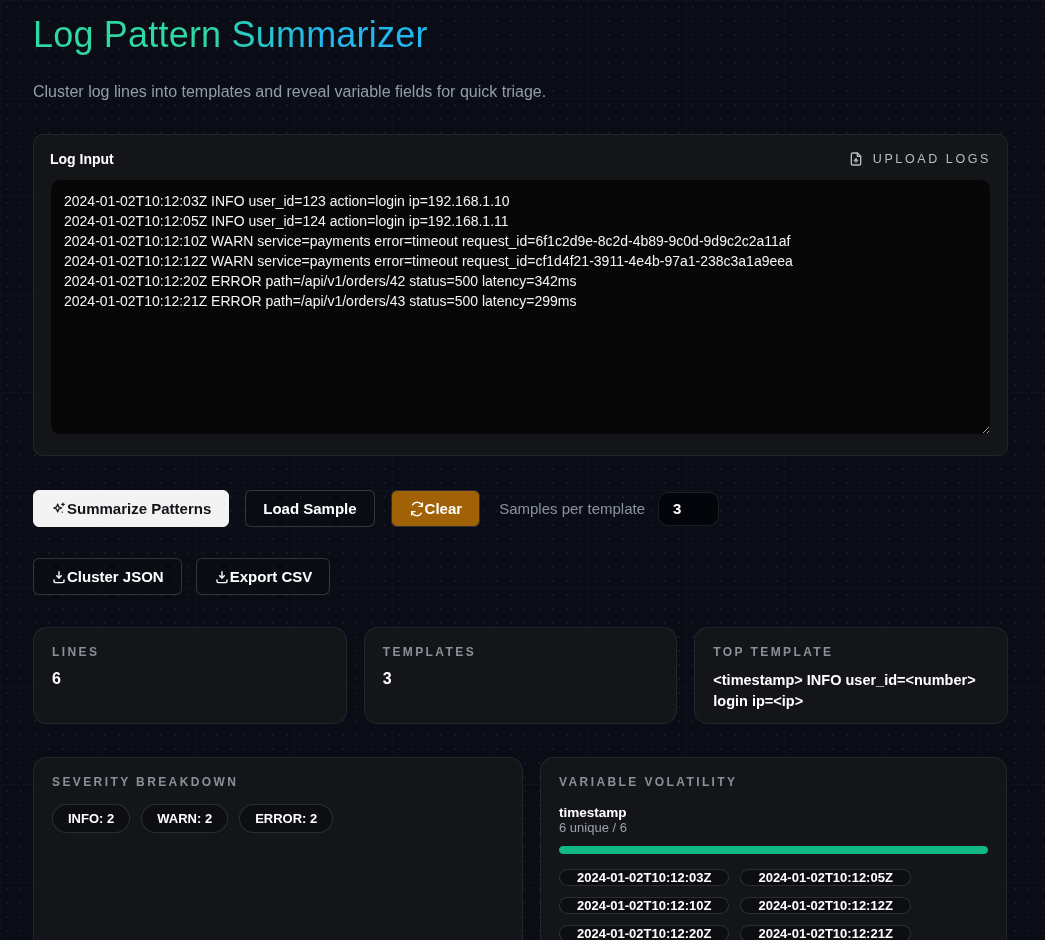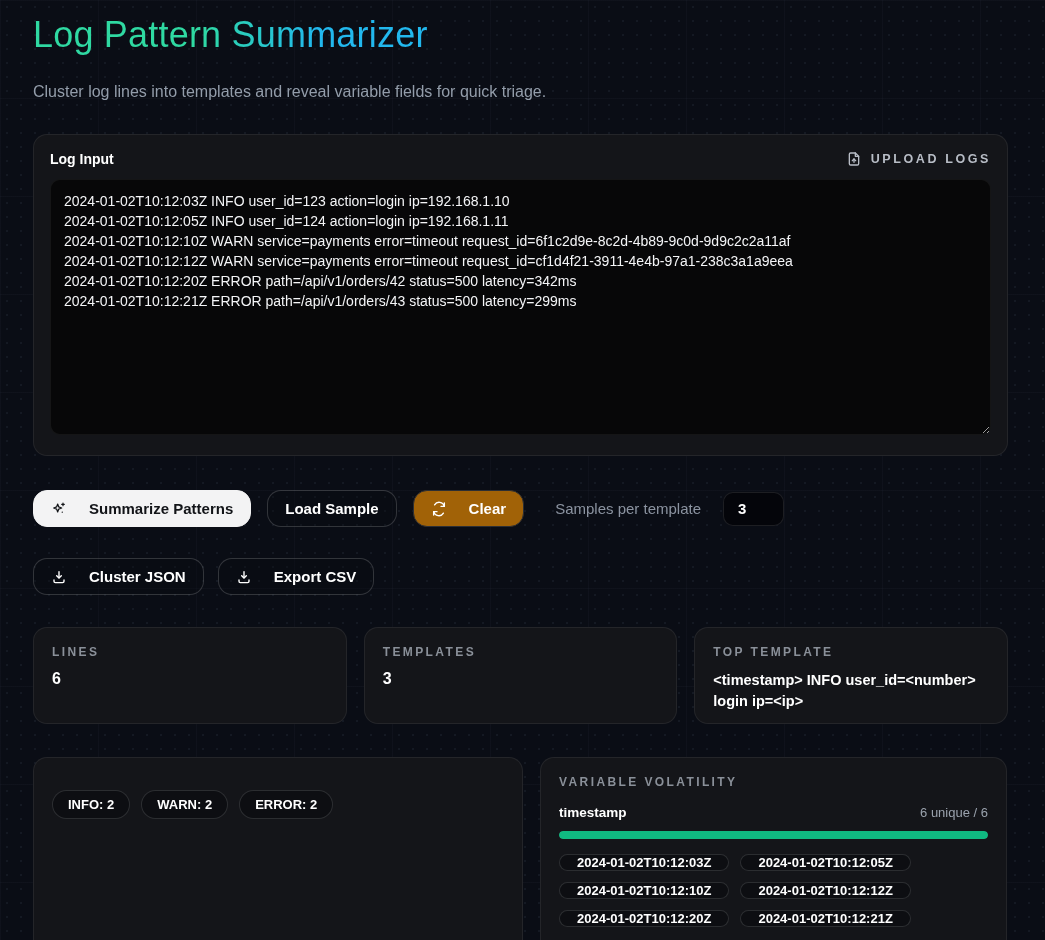--- a/index.html
+++ b/index.html
@@ -26,60 +26,60 @@
     color: transparent;
     display: inline-block;
   }
   .subtitle { margin-top: 27px; font-size: 16px; color: #939daa; }
 
   .panel {
     background: #141519;
     border: 1px solid rgba(255,255,255,0.07);
     border-radius: 14px;
   }
-  .log-panel { margin-top: 33px; padding: 16px; }
+  .log-panel { margin-top: 33px; padding: 16px; border-radius: 10px; }
   .log-panel-header { display: flex; align-items: center; justify-content: space-between; margin-bottom: 12px; }
   .log-panel-title { font-size: 14px; font-weight: 700; color: #ffffff; }
   .upload-btn {
     display: flex; align-items: center; gap: 9px;
     background: none; border: none; cursor: pointer;
     color: #b8bdc6; font-family: inherit;
-    font-size: 12.5px; font-weight: 700; letter-spacing: 2.6px;
+    font-size: 12.5px; font-weight: 400; letter-spacing: 2.6px;
   }
   .upload-btn svg { width: 16px; height: 16px; stroke: #b8bdc6; }
 
   textarea.log-input {
     width: 100%; height: 256px;
     background: #070708;
     border: 1px solid rgba(255,255,255,0.06);
     border-radius: 10px;
     color: #f4f5f7;
     font-family: "Liberation Sans", "DejaVu Sans", sans-serif;
     font-size: 14px; line-height: 20px;
     padding: 11px 13px;
     resize: vertical;
     outline: none;
   }
 
   .controls-row { margin-top: 34px; display: flex; align-items: center; gap: 16px; }
   .btn {
-    display: inline-flex; align-items: center; gap: 22px;
+    display: inline-flex; align-items: center; gap: 0;
     font-family: inherit; font-size: 15px; font-weight: 700;
-    border-radius: 14px; padding: 8px 17px; height: 37px;
+    border-radius: 6px; padding: 8px 17px; height: 37px;
     cursor: pointer; white-space: nowrap;
   }
   .btn svg { width: 16px; height: 16px; }
   .btn-primary { background: #f3f3f4; color: #121418; border: 1px solid #f3f3f4; }
   .btn-primary svg { stroke: #121418; }
   .btn-outline { background: rgba(10,12,18,0.35); color: #ffffff; border: 1px solid rgba(255,255,255,0.17); }
   .btn-outline svg { stroke: #ffffff; }
   .btn-soft { background: #a16207; color: #ffffff; border: 1px solid #2c2e33; }
   .btn-soft svg { stroke: #ffffff; }
 
-  .samples-group { display: flex; align-items: center; gap: 22px; margin-left: 15px; }
+  .samples-group { display: flex; align-items: center; gap: 13px; margin-left: 3px; }
   .samples-label { font-size: 15px; color: #8b93a0; }
   .samples-input {
     width: 61px; height: 34px;
     background: #04050a;
     border: 1px solid rgba(255,255,255,0.10);
     border-radius: 10px;
     color: #ffffff; font-family: inherit; font-size: 15px; font-weight: 600;
     padding-left: 14px; outline: none;
   }
 
@@ -99,21 +99,21 @@
     display: inline-flex; align-items: center;
     background: rgba(8,9,12,0.55);
     border: 1px solid rgba(255,255,255,0.13);
     border-radius: 999px;
     padding: 6px 15px;
     font-size: 13px; font-weight: 700; color: #ffffff;
     white-space: nowrap;
   }
   .chip.value-chip { padding: 0 17px; }
 
-  .volatility-head { display: flex; align-items: baseline; justify-content: space-between; margin-top: 16px; }
+  .volatility-head { display: flex; align-items: baseline; justify-content: center; margin-top: 16px; flex-direction: column; }
   .variable-name { font-size: 13.5px; font-weight: 700; color: #ffffff; }
   .unique-count { font-size: 13px; color: #9aa2ad; }
   .volatility-bar { margin-top: 11px; height: 8px; border-radius: 4px; background: rgba(255,255,255,0.08); overflow: hidden; }
   .volatility-bar-fill { height: 100%; border-radius: 4px; }
 </style>
 </head>
 <body>
 
 <div class="page">
 
@@ -209,20 +209,21 @@
     <div class="panel stat-card">
       <div class="card-label">TOP TEMPLATE</div>
       <div class="stat-value small">&lt;timestamp&gt; INFO user_id=&lt;number&gt;
 login ip=&lt;ip&gt;</div>
     </div>
   </div>
 
   <div class="bottom-row">
 
     <div class="panel bottom-panel">
+      <div class="card-label">SEVERITY BREAKDOWN</div>
       <div class="chip-row">
         <span class="chip">INFO: 2</span>
         <span class="chip">WARN: 2</span>
         <span class="chip">ERROR: 2</span>
       </div>
     </div>
 
     <div class="panel bottom-panel">
       <div class="card-label">VARIABLE VOLATILITY</div>
       <div class="volatility-head">

